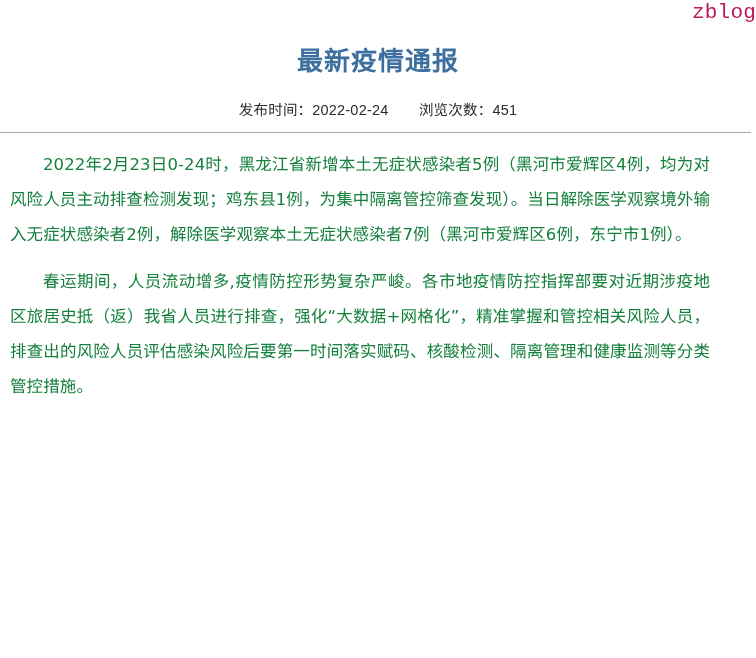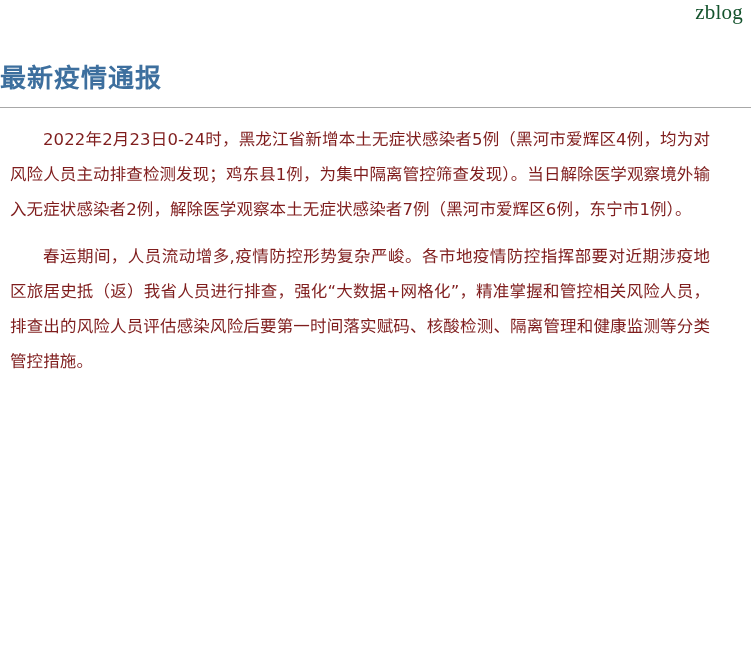--- a/index.html
+++ b/index.html
@@ -13,38 +13,37 @@
     background: #ffffff;
     font-family: "Liberation Sans", "DejaVu Sans", sans-serif;
     overflow: hidden;
     position: relative;
   }
 
   
   .watermark {
     position: absolute;
     top: 2px;
-    right: 13px;
+    right: 0;
     font-size: 21px;
-    color: #14532d;
+    color: #be185d;
     font-weight: 300;
     letter-spacing: 0.2px;
-    font-family: Liberation Serif, serif;
+    font-family: Liberation Mono, monospace;
     line-height: 1;
     user-select: none;
   }
 
   
   .article {
     padding: 0;
   }
   .article-header {
-    padding-top: 21px;
-    text-align: left;
-    margin-top: 40px;
+    padding-top: 44px;
+    text-align: center;
   }
   .article-title {
     margin: 0;
     font-size: 26px;
     line-height: 34px;
     font-weight: bold;
     color: #3d6f9e;
     letter-spacing: 1px;
     font-family: "DejaVu Sans", "Liberation Sans", sans-serif;
   }
@@ -72,41 +71,46 @@
   }
 
   
   .article-body {
     padding: 14px 46px 0 10px;
   }
   .article-body p {
     margin: 0 0 12px 0;
     font-size: 16.5px;
     line-height: 35px;
-    color: #7f1d1d;
+    color: #15803d;
     text-align: justify;
     text-justify: inter-character;
     text-indent: 2em;
     letter-spacing: 0.1px;
     font-family: "DejaVu Sans", "Liberation Sans", sans-serif;
   }
   .article-body p:last-child {
     margin-bottom: 0;
   }
 </style>
 </head>
 <body>
 
 <div class="watermark">zblog</div>
 
 <div class="article">
 
   <div class="article-header">
     <h1 class="article-title">最新疫情通报</h1>
 
+    <div class="article-meta">
+      <span class="meta-item">发布时间：2022-02-24</span>
+      <span class="meta-gap"></span>
+      <span class="meta-item">浏览次数：451</span>
+    </div>
   </div>
 
   <div class="divider"></div>
 
   <div class="article-body">
     <p>2022年2月23日0-24时，黑龙江省新增本土无症状感染者5例（黑河市爱辉区4例，均为对风险人员主动排查检测发现；鸡东县1例，为集中隔离管控筛查发现）。当日解除医学观察境外输入无症状感染者2例，解除医学观察本土无症状感染者7例（黑河市爱辉区6例，东宁市1例）。</p>
     <p>春运期间，人员流动增多,疫情防控形势复杂严峻。各市地疫情防控指挥部要对近期涉疫地区旅居史抵（返）我省人员进行排查，强化“大数据+网格化”，精准掌握和管控相关风险人员，排查出的风险人员评估感染风险后要第一时间落实赋码、核酸检测、隔离管理和健康监测等分类管控措施。</p>
 
   </div>
 

